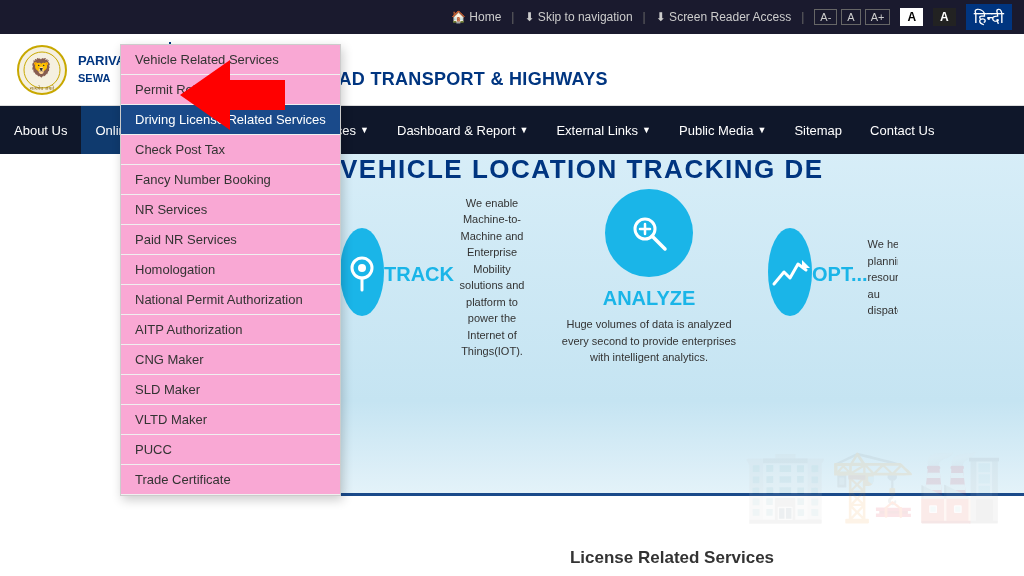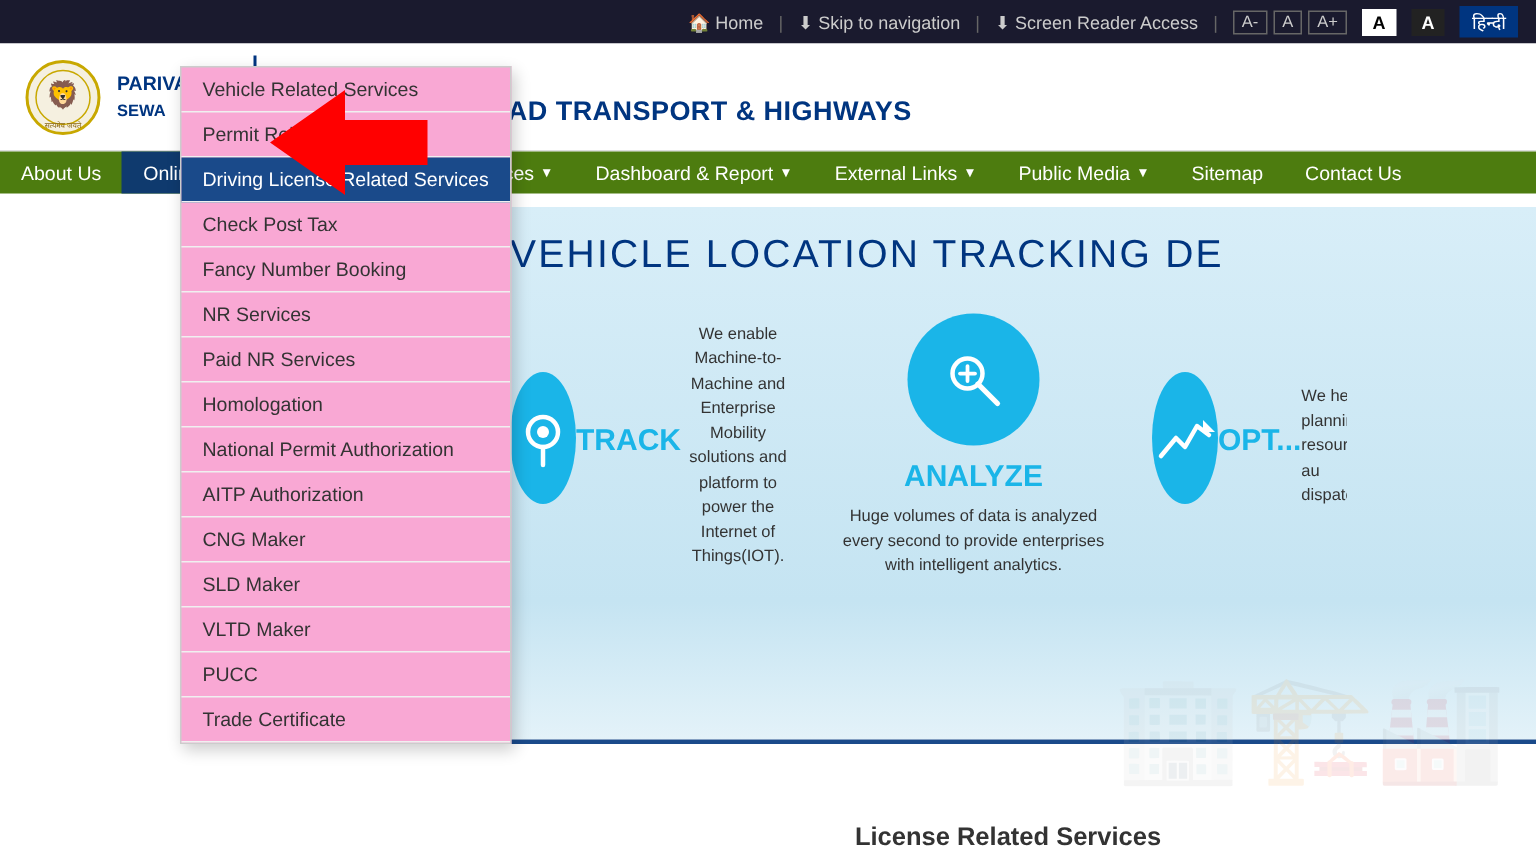--- a/index.html
+++ b/index.html
@@ -43,21 +43,21 @@
       padding: 2px 7px;
       font-size: 12px;
       font-weight: bold;
       cursor: pointer;
     }
     .hindi-btn {
       background: #003580;
       color: #fff;
       border: none;
       padding: 2px 8px;
-      font-size: 12px;
+      font-size: 16px;
       cursor: pointer;
     }
 
     
     .header {
       background: #fff;
       display: flex;
       align-items: center;
       padding: 8px 16px;
       border-bottom: 1px solid #ddd;
@@ -70,24 +70,24 @@
     }
     .logo-text { font-weight: bold; font-size: 13px; color: #003580; line-height: 1.3; }
     .logo-text .sewa { font-size: 11px; }
     .divider-vertical { width: 2px; height: 55px; background: #003580; margin: 0 16px; }
     .ministry-text { color: #333; }
     .ministry-text .gov { font-size: 14px; color: #555; margin-bottom: 3px; }
     .ministry-text .ministry { font-size: 18px; font-weight: bold; color: #003580; letter-spacing: 0.3px; }
 
     
     .navbar {
-      background: #4d7c0f;
+      background: #0f172a;
       display: flex;
       align-items: stretch;
-      height: 28px;
+      height: 48px;
       position: relative;
       z-index: 1000;
     }
     .nav-item {
       display: flex;
       align-items: center;
       padding: 0 14px;
       color: #fff;
       font-size: 13px;
       cursor: pointer;
@@ -224,21 +224,21 @@
 
 <div class="red-arrow">
   <svg width="120" height="80" viewBox="0 0 120 80">
 
     <polygon points="10,40 60,5 60,25 115,25 115,55 60,55 60,75" fill="red"></polygon>
   </svg>
 </div>
 
 <div style="position:absolute; top: 138px; left: 320px; right: 0; bottom: 0; background: linear-gradient(180deg, #d8eef8 0%, #c5e4f2 60%, #fff 100%); padding: 16px 20px; overflow: hidden;">
 
-  <div style="font-size:26px; font-weight:normal; color:#003580; letter-spacing:1.5px; margin-bottom:24px;">VEHICLE LOCATION TRACKING DE</div>
+  <div style="font-size:26px; font-weight:bold; color:#003580; letter-spacing:1.5px; margin-bottom:4px;">VEHICLE LOCATION TRACKING DE</div>
 
   <div style="display:flex; gap:24px;">
 
     <div style="display:flex; flex-direction:row; align-items:center; max-width:190px;">
       <div style="width:88px; height:88px; border-radius:50%; background:#1ab5e8; display:flex; align-items:center; justify-content:center; margin-bottom:10px;">
         <svg width="44" height="44" viewBox="0 0 44 44">
           <circle cx="22" cy="18" r="10" fill="none" stroke="#fff" stroke-width="3"></circle>
           <circle cx="22" cy="18" r="4" fill="#fff"></circle>
           <line x1="22" y1="28" x2="22" y2="40" stroke="#fff" stroke-width="3" stroke-linecap="round"></line>
         </svg>

